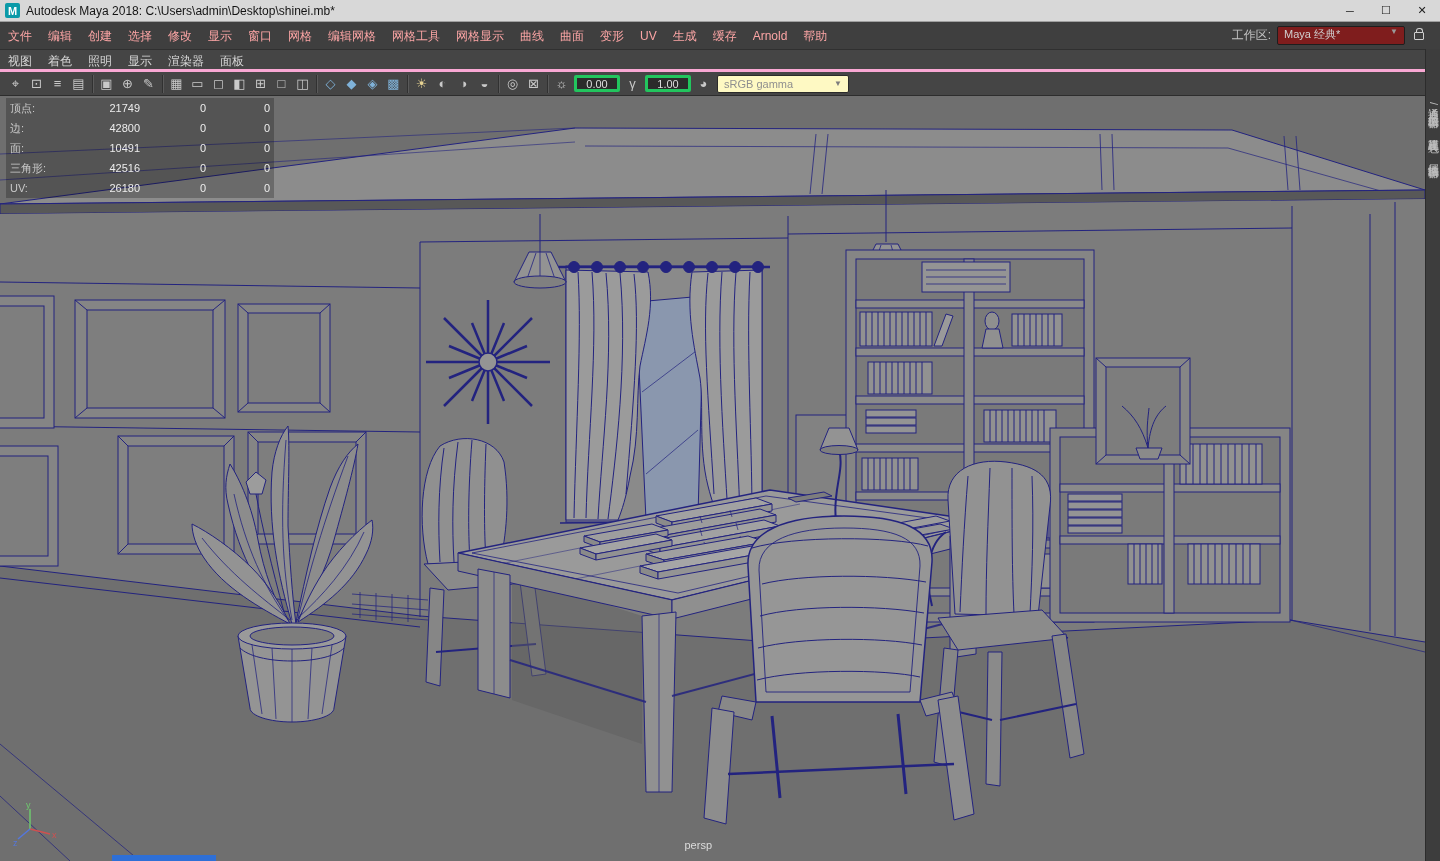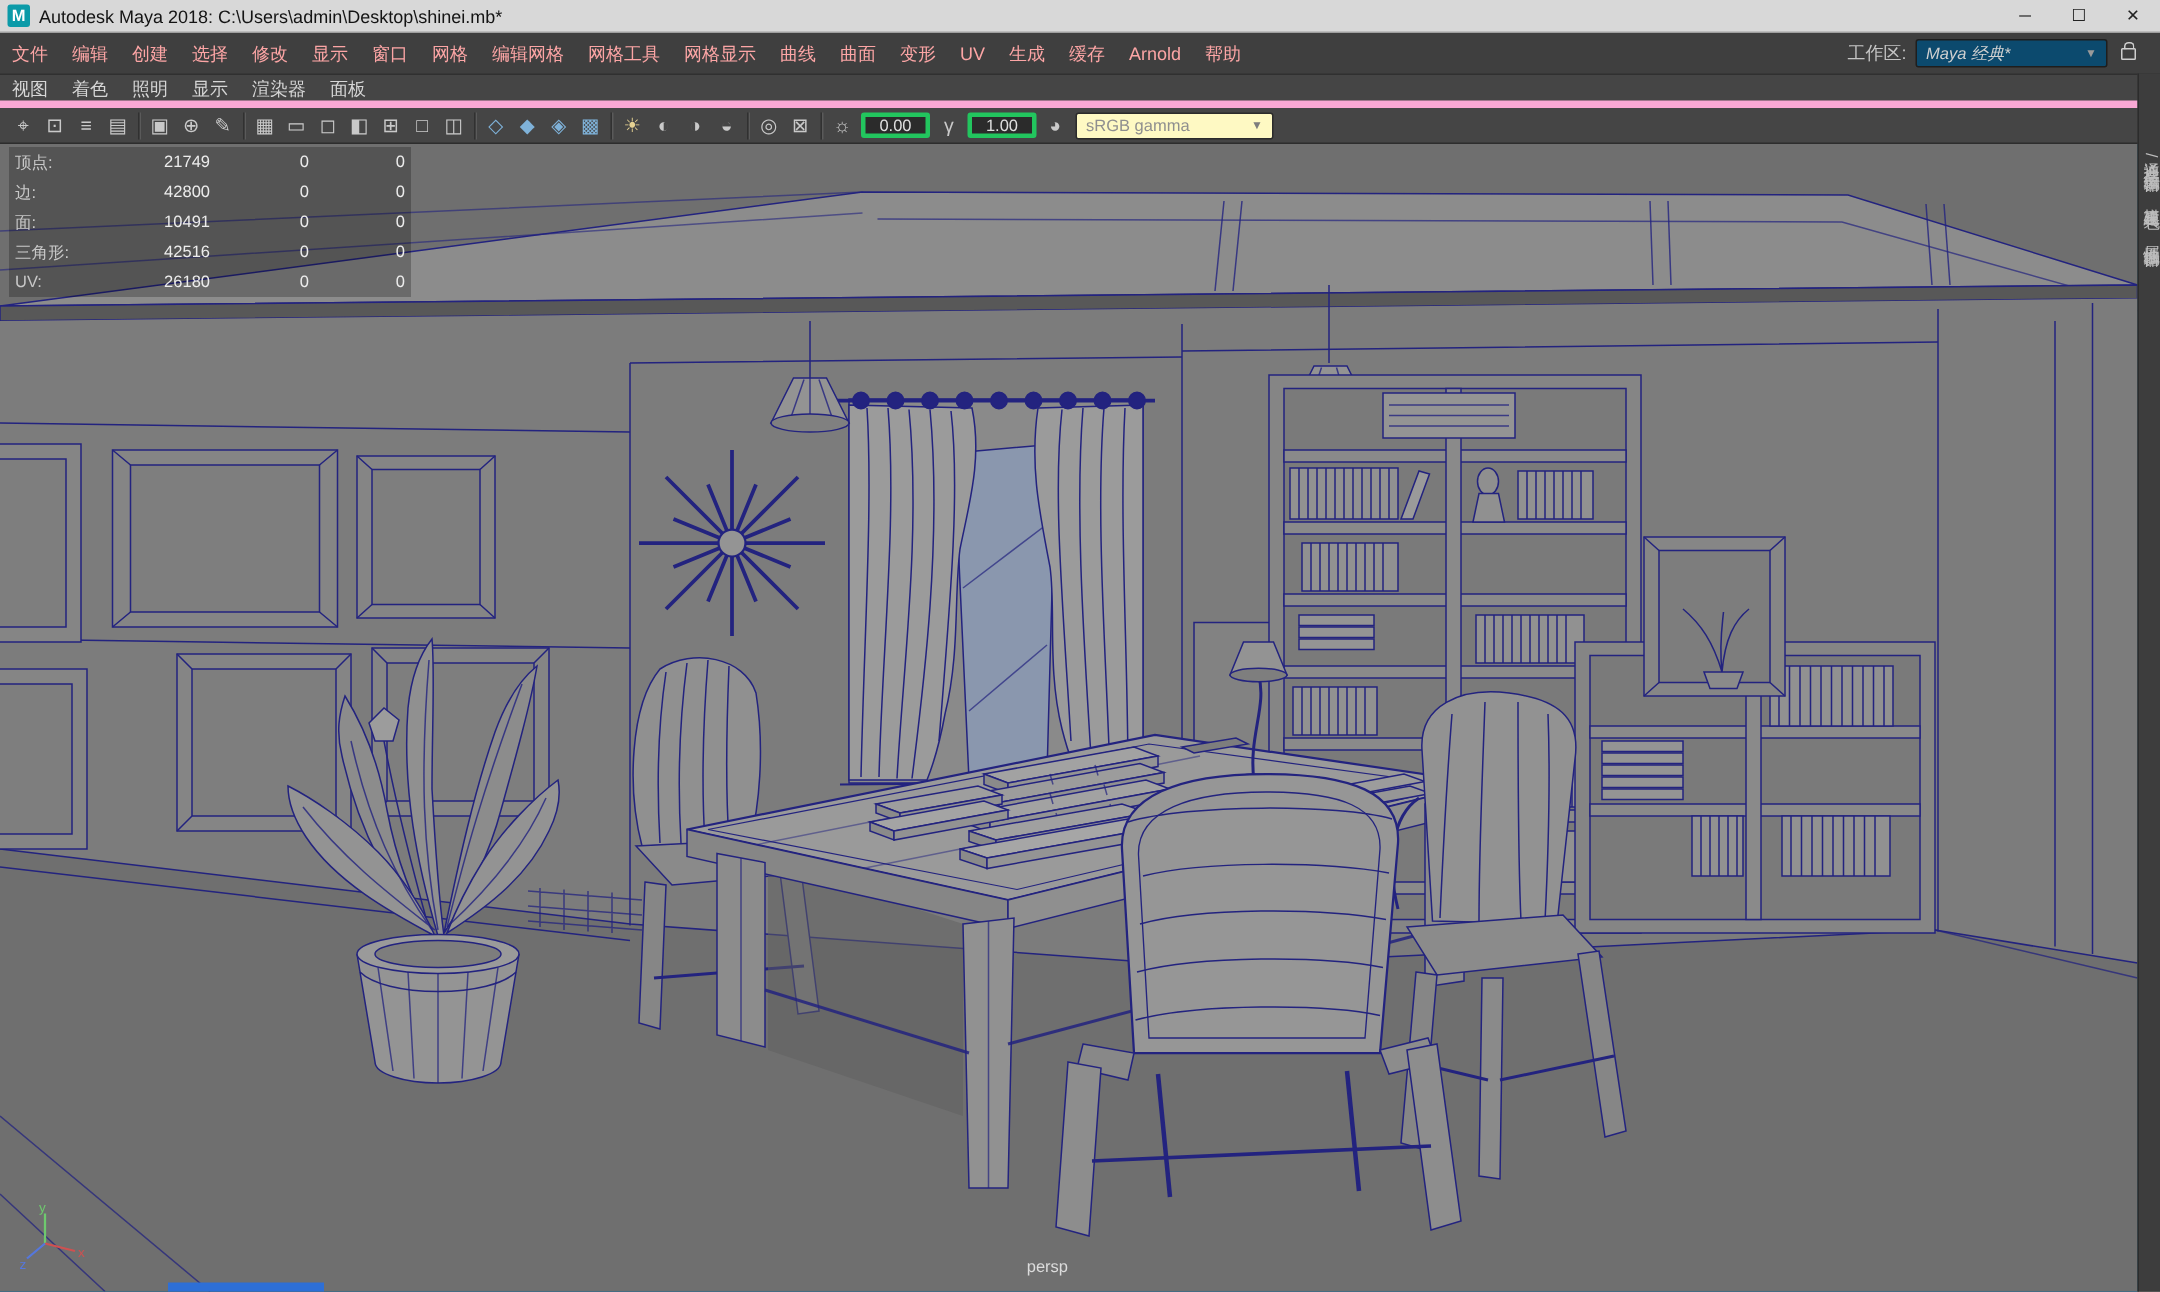--- a/index.html
+++ b/index.html
@@ -15,51 +15,51 @@
   .win-btns { margin-left:auto; display:flex; height:100%; }
   .win-btn { width:36px; height:100%; display:flex; align-items:center; justify-content:center;
              font-size:11px; color:#222; cursor:default; }
 
   
   .menubar { position:absolute; top:22px; left:0; width:1440px; height:28px; background:#3f3f3f;
              display:flex; align-items:center; border-bottom:1px solid #303030; }
   .mi { color:#fca5a5; font-size:12px; padding:0 8px; line-height:28px; white-space:nowrap; }
   .ws-area { margin-left:auto; display:flex; align-items:center; padding-right:6px; }
   .ws-label { color:#c4c4c4; font-size:12px; margin-right:6px; }
-  .ws-select { width:128px; height:19px; background:#0c4a6e; border:1px solid #1e1e1e; border-radius:2px;
-               display:flex; align-items:center; justify-content:space-between; padding:0 6px;
-               color:#d0d0d0; font-size:11px;font-style:italic; }
+  .ws-select { width:128px; height:19px; background:#7f1d1d; border:1px solid #1e1e1e; border-radius:2px;
+               display:flex; align-items:flex-start; justify-content:space-between; padding:0 6px;
+               color:#d0d0d0; font-size:11px; }
   .ws-select .arr { font-size:8px; color:#9a9a9a; }
   .lock { width:10px; height:8px; border:1px solid #cfcfcf; border-radius:1px; position:relative; margin:0 10px 0 9px; }
   .lock:before { content:""; position:absolute; top:-5px; left:1px; width:5px; height:4px;
                  border:1px solid #cfcfcf; border-bottom:none; border-radius:3px 3px 0 0; }
 
   
   .panelmenus { position:absolute; top:50px; left:0; width:1440px; height:22px; background:#454545;
-                display:flex; align-items:center; border-bottom:5px solid #f9a8d4; }
+                display:flex; border-bottom:3px solid #f9a8d4; }
   .pmi { color:#d6d6d6; font-size:12px; padding:0 8px; line-height:22px; }
 
   
   .paneltoolbar { position:absolute; top:72px; left:0; width:1440px; height:24px; background:#454545;
                   display:flex; align-items:center; padding-left:5px; border-bottom:1px solid #2d2d2d; }
   .tbi { width:21px; height:20px; display:flex; align-items:center; justify-content:center;
          color:#c9c9c9; font-size:13px; border-radius:2px; }
   .tbi.blue { color:#7fb2d9; }
   .tbi.sun { color:#e6d292; }
   .tbsep { width:1px; height:18px; background:#313131; margin:0 3px; box-shadow:1px 0 0 #5a5a5a; }
   .tbfield { width:46px; height:17px; background:#2b2b2b; border:3px solid #22c55e; color:#dedede;
              font-size:11px; text-align:center; border-radius:2px; margin:0 2px;
              font-family:"Liberation Sans",sans-serif; }
   .cm-dropdown { display:flex; align-items:center; justify-content:space-between; background:#fef9c3;
                  border:1px solid #2b2b2b; height:18px; padding:0 6px; color:#8f8f8f; font-size:11px;
                  width:132px; margin-left:3px; border-radius:2px; }
   .cm-dropdown .arr { font-size:8px; color:#7d7d7d; }
 
   
-  .viewport { position:absolute; top:96px; left:0; width:1425px; height:765px; background:#0369a1; }
+  .viewport { position:absolute; top:96px; left:0; width:1425px; height:765px; background:#be185d; }
   .scene { position:absolute; top:0; left:0; width:1425px; height:765px; }
 
   .hud { position:absolute; top:2px; left:6px; font-size:11px; }
   .hud-row { display:grid; grid-template-columns:62px 68px 66px 64px; height:20px; align-items:center;
              background:rgba(0,0,0,0.24); padding:0 4px; }
   .hud-row .lbl { color:#c8c8c8; text-align:left; }
   .hud-row .num { color:#ececec; text-align:right; }
 
   .persp-label { position:absolute; bottom:10px; left:49%; transform:translateX(-50%);
                  color:#dcdcdc; font-size:11px; }

